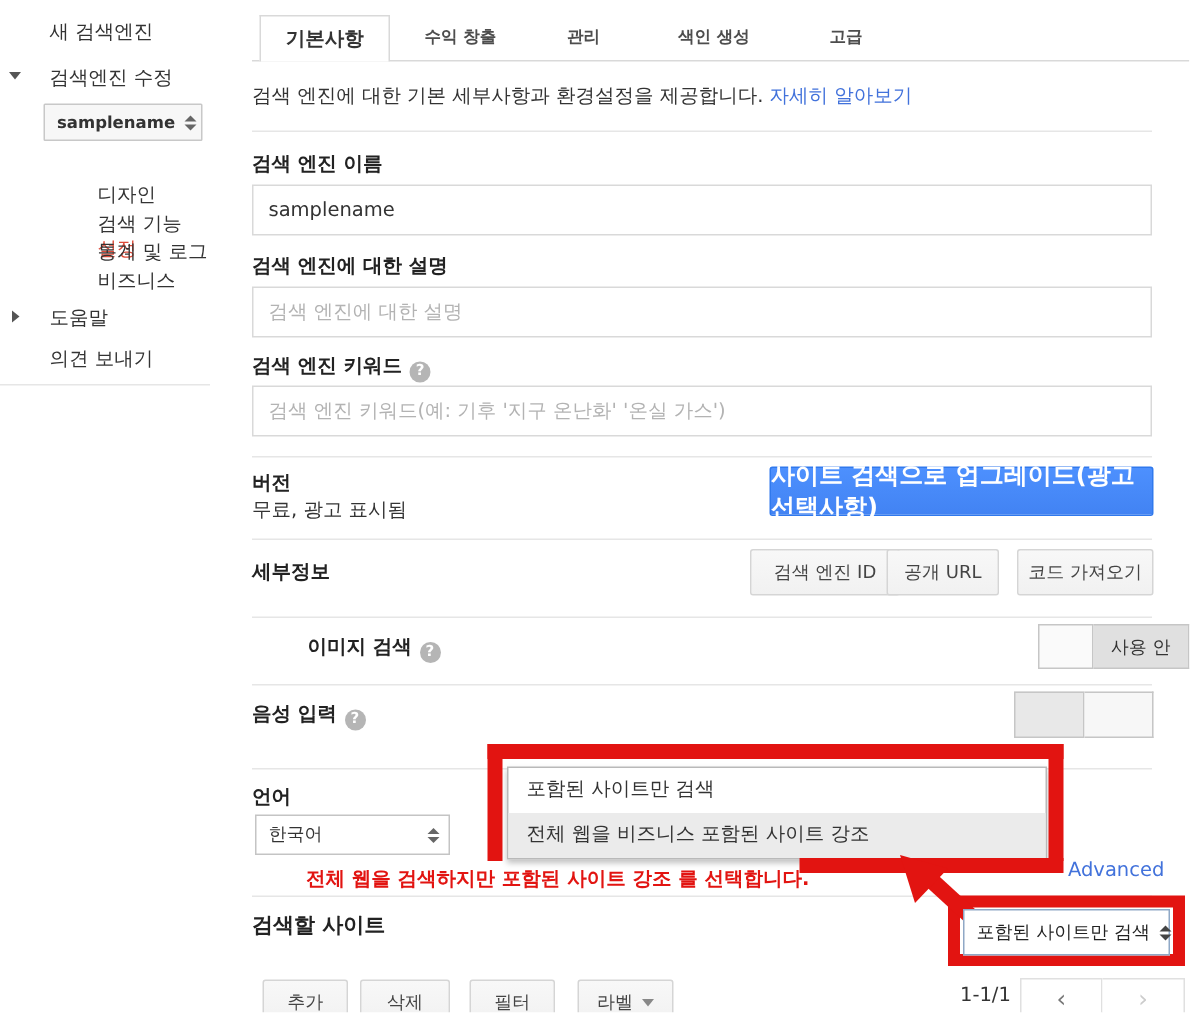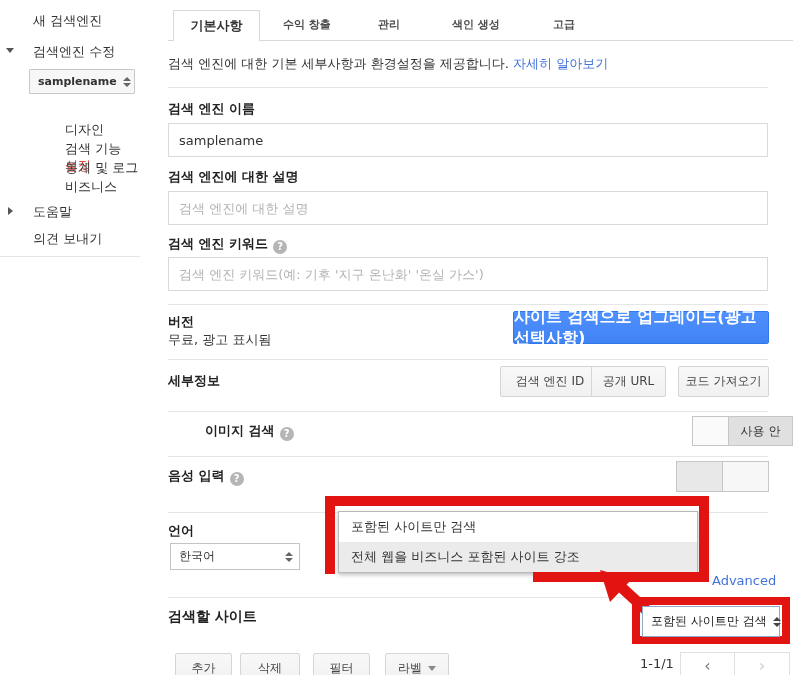--- a/index.html
+++ b/index.html
@@ -180,20 +180,21 @@
     <div class="pagercell" style="color:#ccc; border-left:none;">›</div>
   </div>
 
   <div class="menu">
     <div class="opt">포함된 사이트만 검색</div>
     <div class="opt hl">전체 웹을 비즈니스 포함된 사이트 강조</div>
   </div>
 
   <div class="redrect1"></div>
   <div class="redbar"></div>
+  <div class="annot">전체 웹을 검색하지만 포함된 사이트 강조 를 선택합니다.</div>
 
   <svg class="abs" style="left:592px; top:566px; z-index:8; pointer-events:none;" width="90" height="70">
     <path d="M76,64 L28,20" stroke="#e21411" stroke-width="11" fill="none"></path>
     <polygon points="8,4 40,13 18,36" fill="#e21411"></polygon>
   </svg>
 
   <div class="redrect2"></div>
   <div class="selbox" style="left:642px; top:606px; width:138px; height:31px; background:#fff; border:1px solid #8fa8c6; z-index:8;">
     <span style="font-size:12px; color:#222; white-space:nowrap;">포함된 사이트만 검색</span>
     <span class="stepper">

